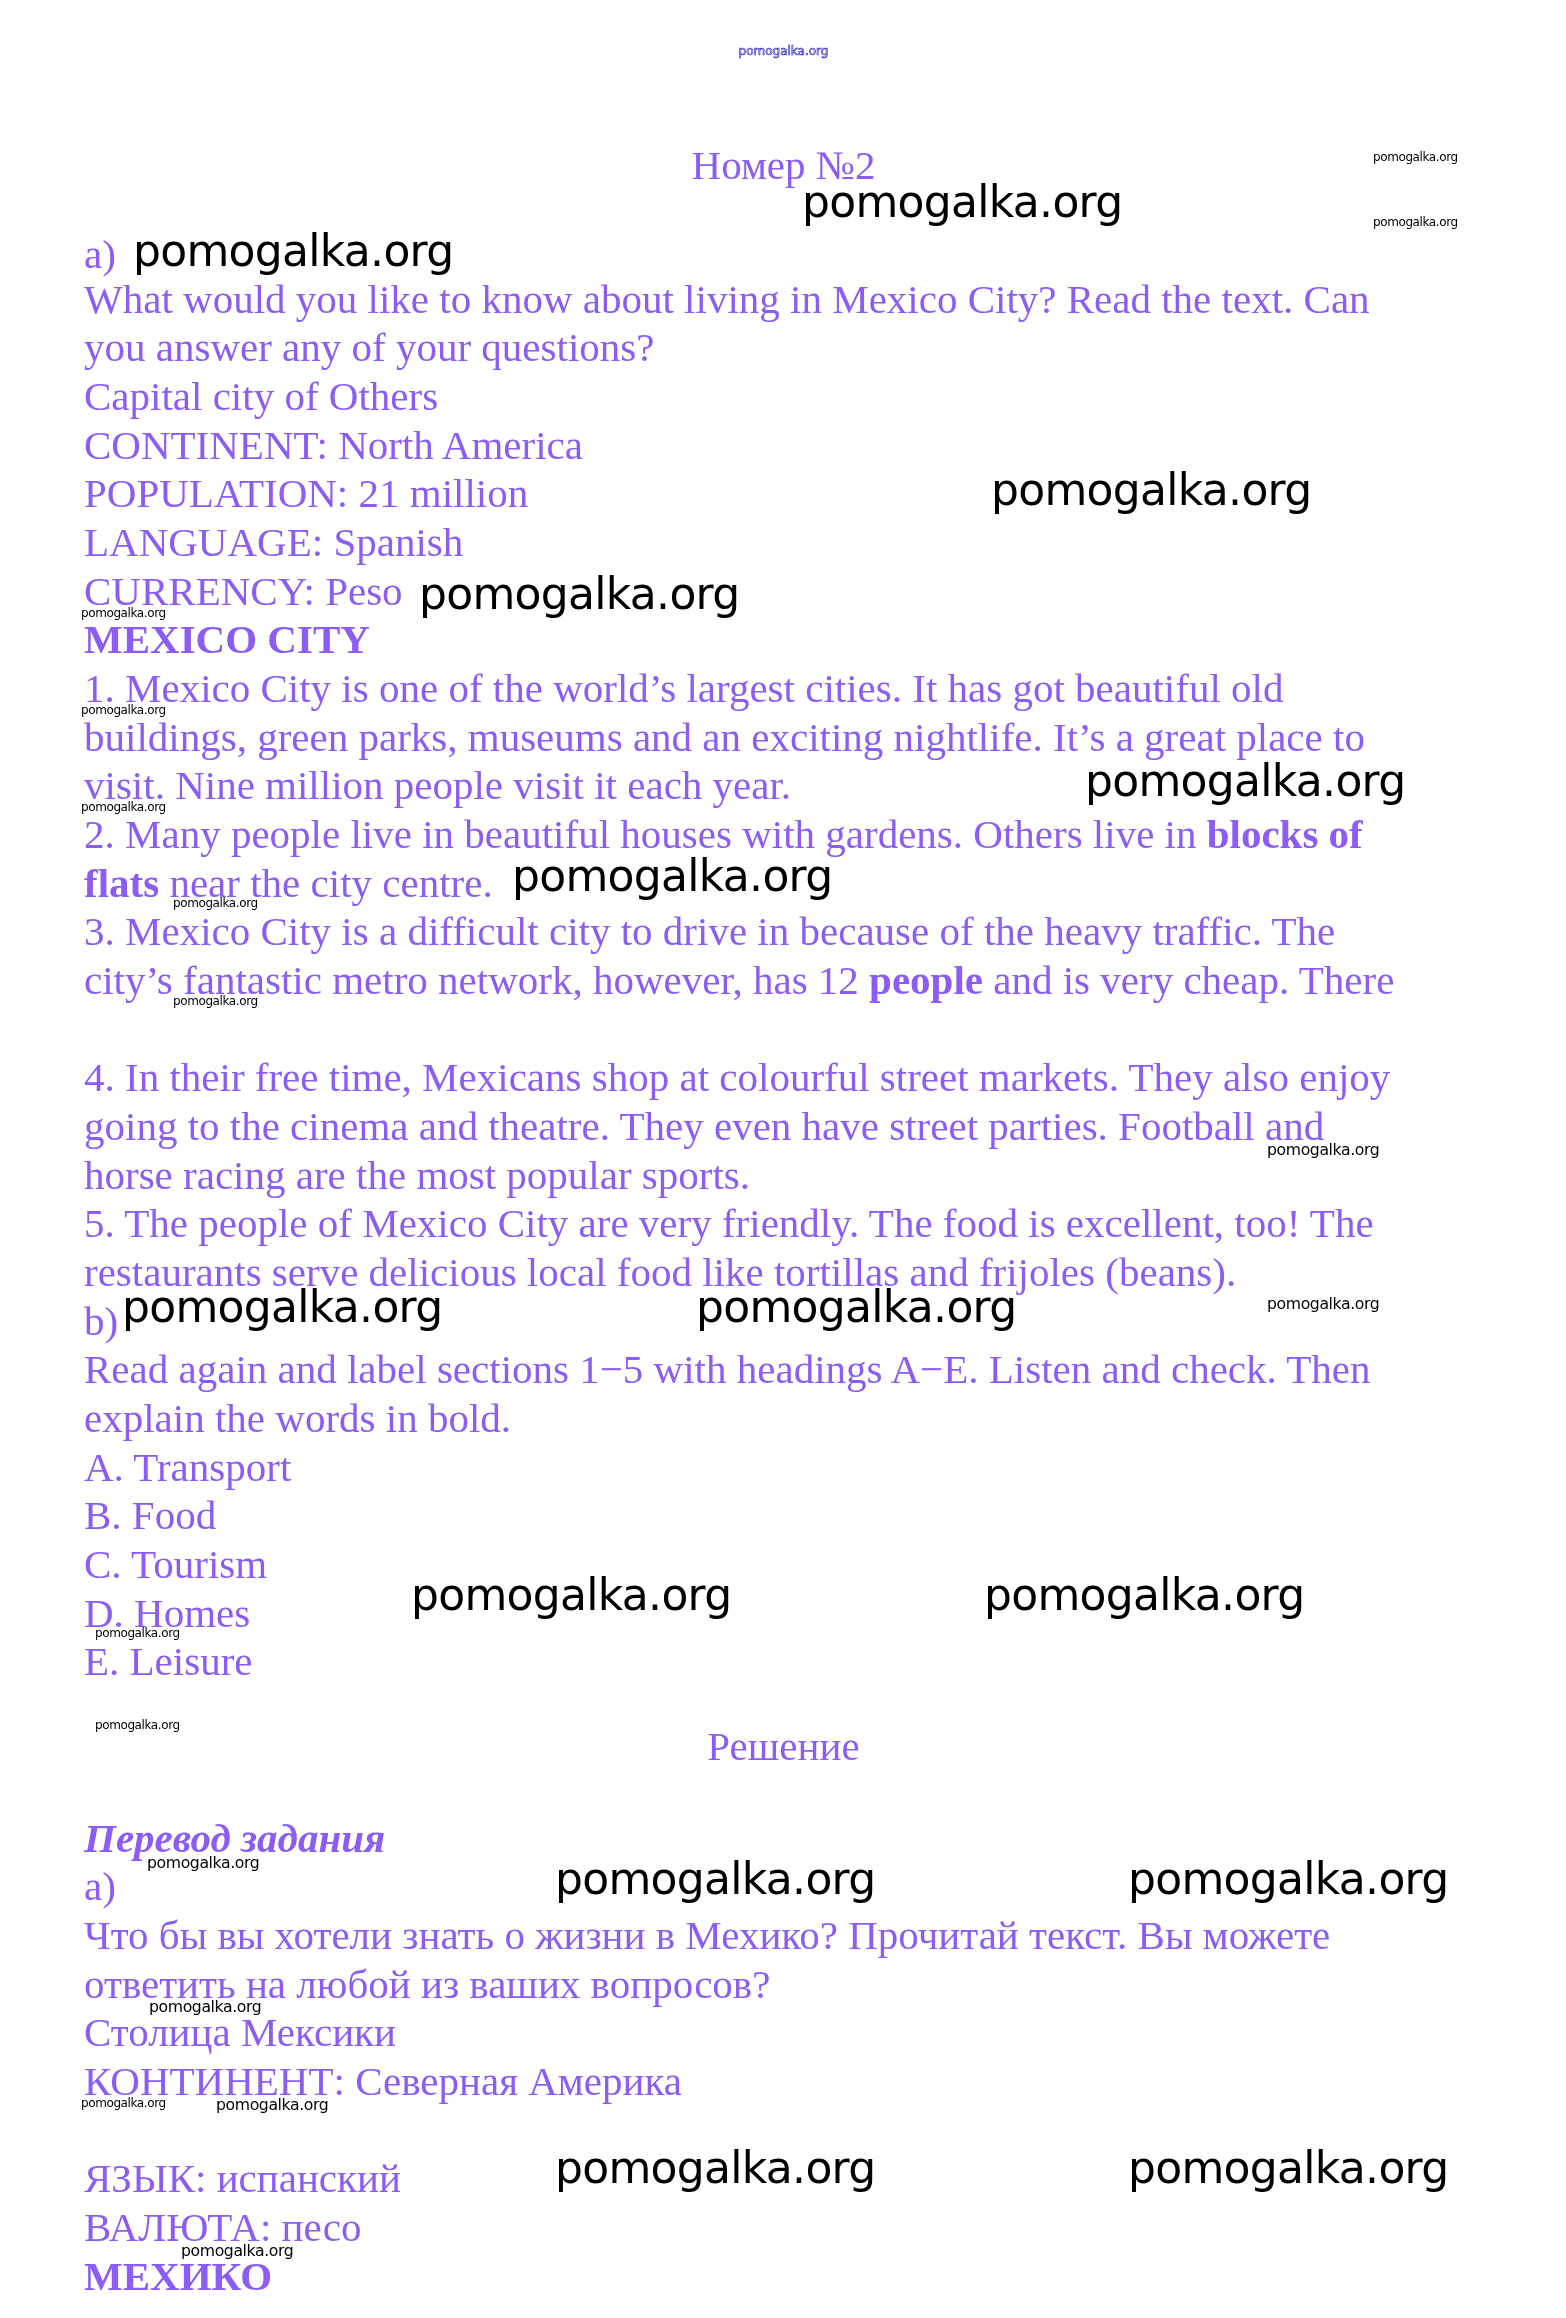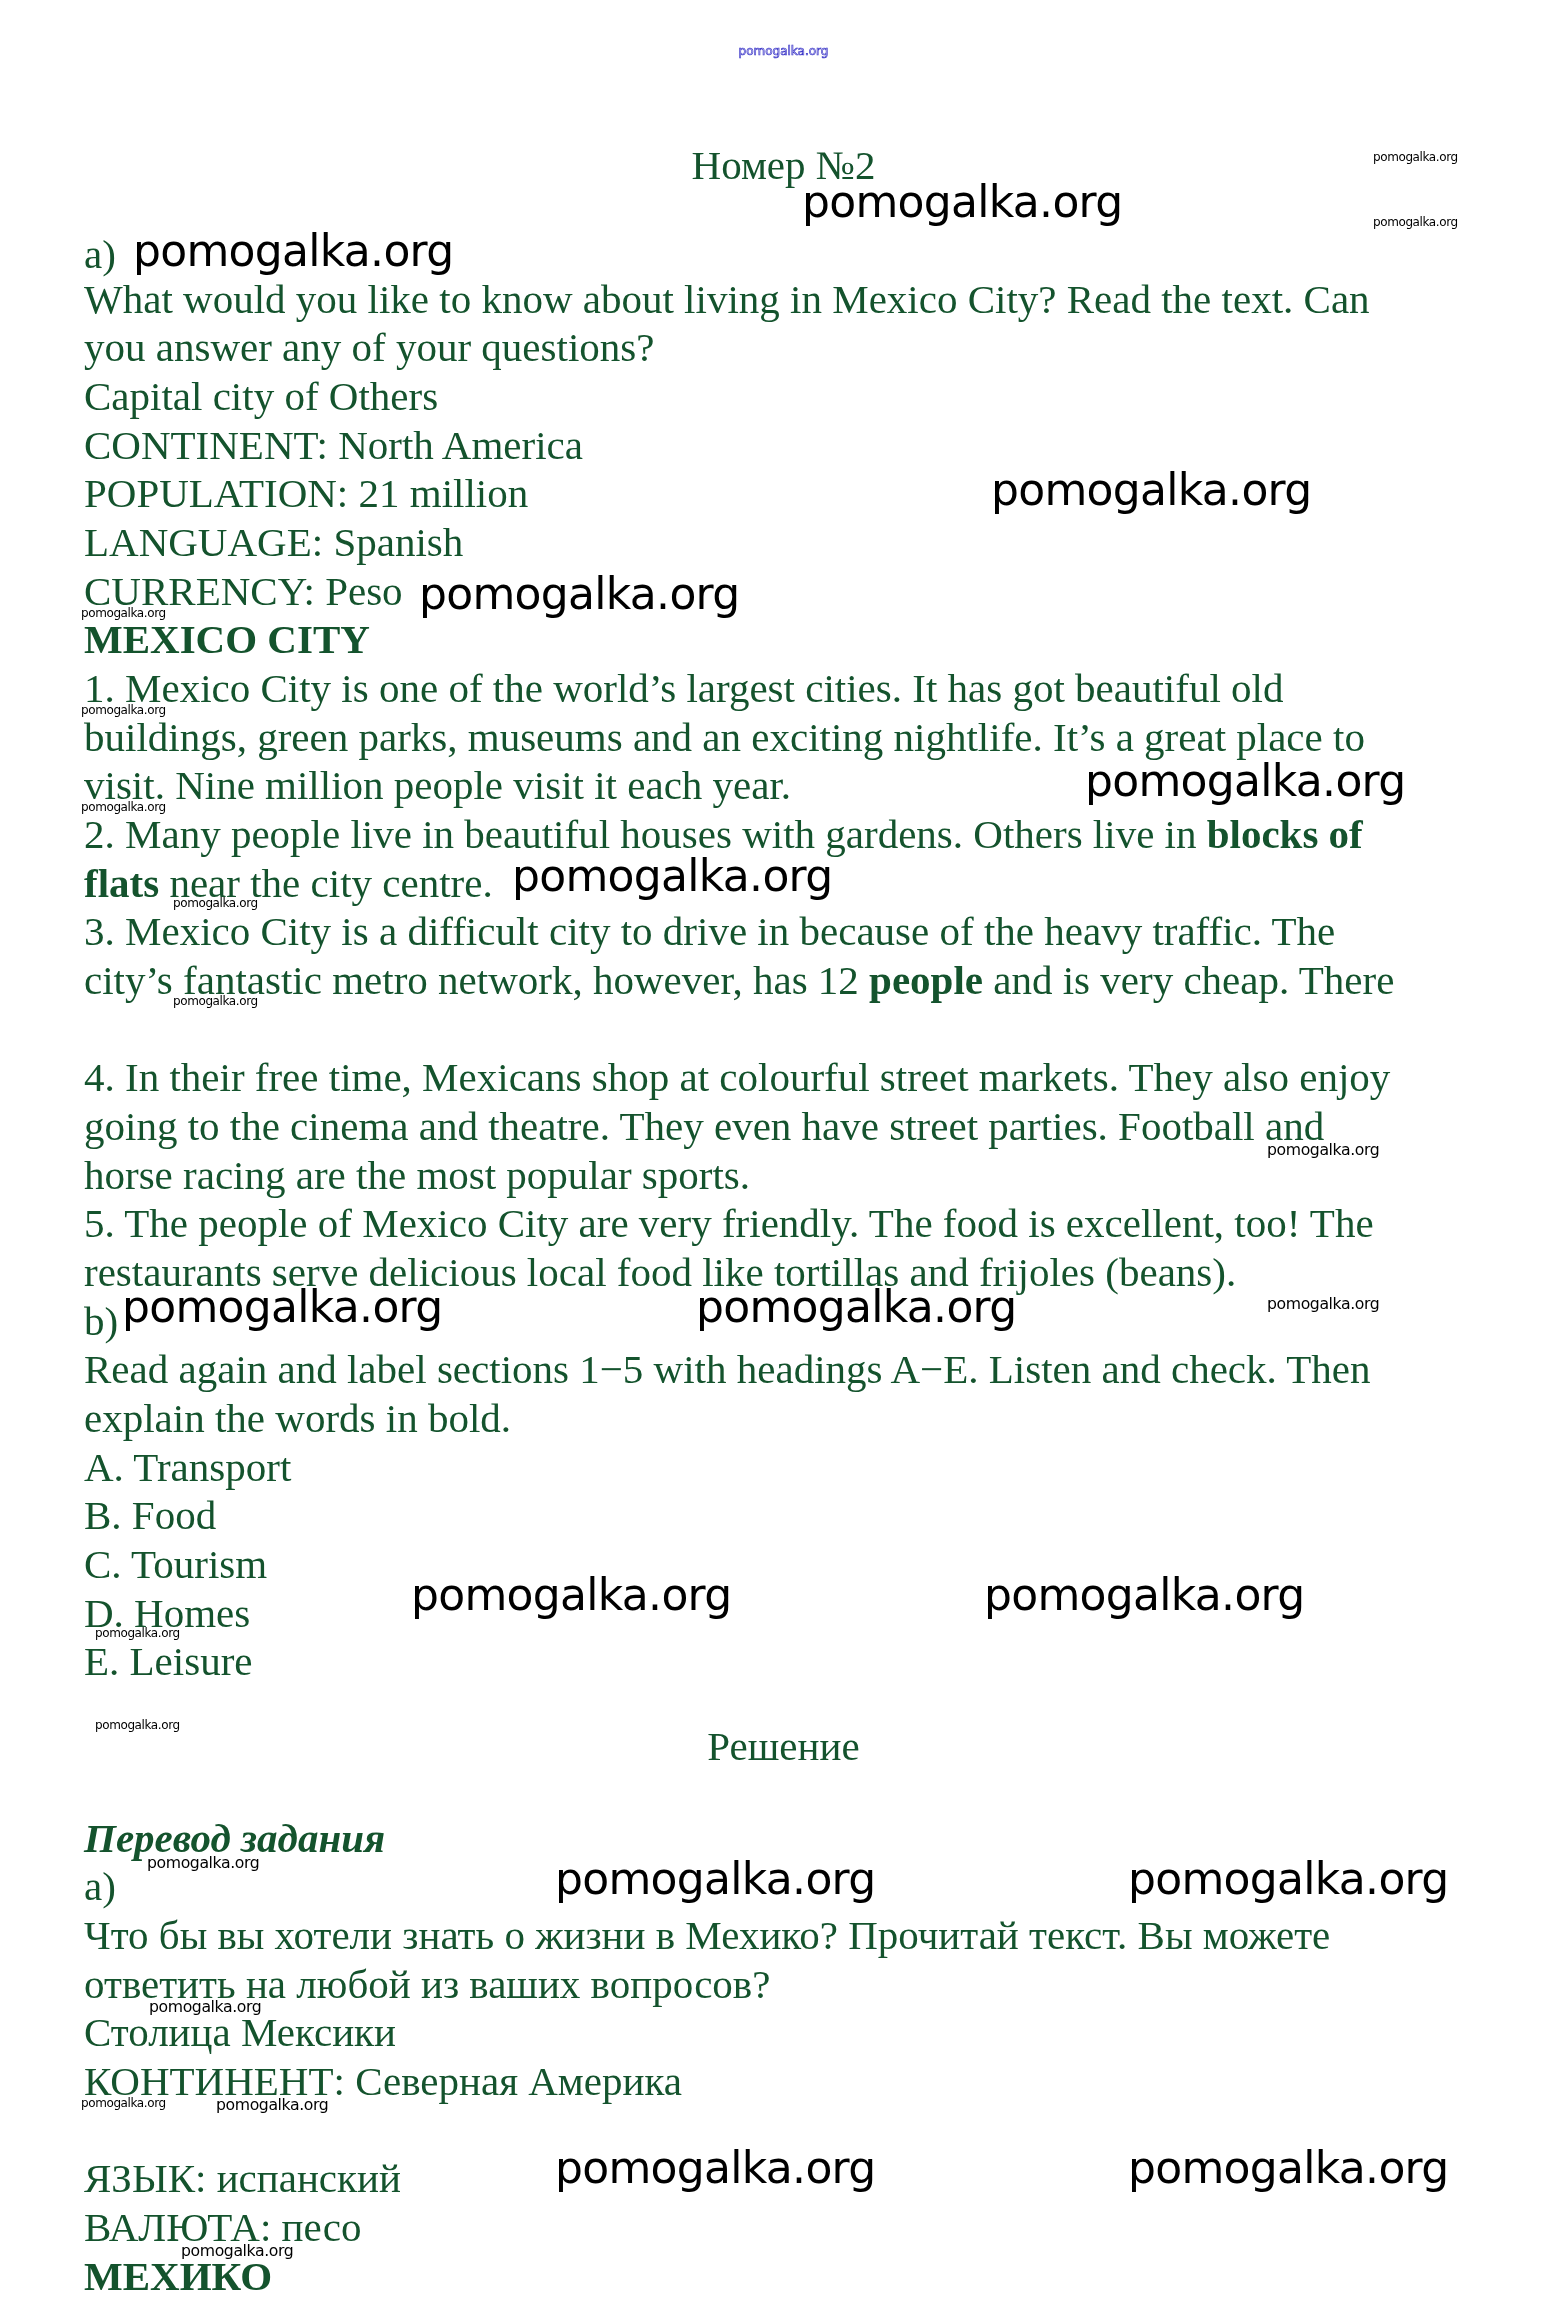--- a/index.html
+++ b/index.html
@@ -1,21 +1,21 @@
 <!DOCTYPE html>
 <html style="font-size:11.5px"><head>
 <meta charset="utf-8">
 <style>
   html, body { margin: 0; padding: 0; background: #ffffff; }
   body { width: 1567px; height: 2319px; position: relative; overflow: hidden; }
   .page { position: absolute; left: 0; top: 0; width: 1567px; height: 1932px; margin-top: 44px; }
   .ln {
     position: absolute; left: 84px; white-space: nowrap;
     font-family: "Liberation Serif", "DejaVu Serif", serif;
-    font-size: 41px; line-height: 49px; color: #14532d;
+    font-size: 41px; line-height: 49px; color: #8b5cf6;
   }
   .ln b { font-weight: bold; }
   .center { left: 0; width: 1567px; text-align: center; }
   .wm-big {
     position: absolute; white-space: nowrap;
     font-family: "DejaVu Sans", "Liberation Sans", sans-serif;
     font-size: 44px; line-height: 50px; color: #000; letter-spacing: -0.7px;
   }
   .wm-small {
     position: absolute; white-space: nowrap;

